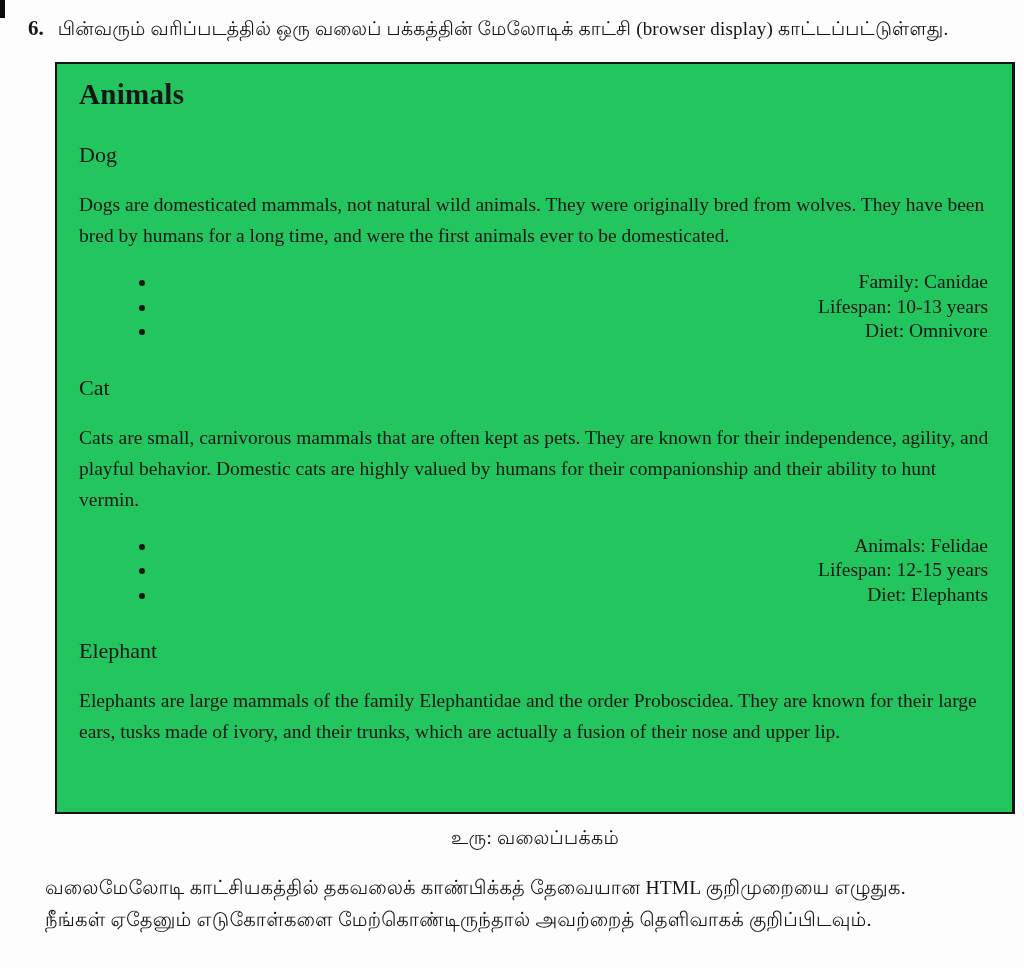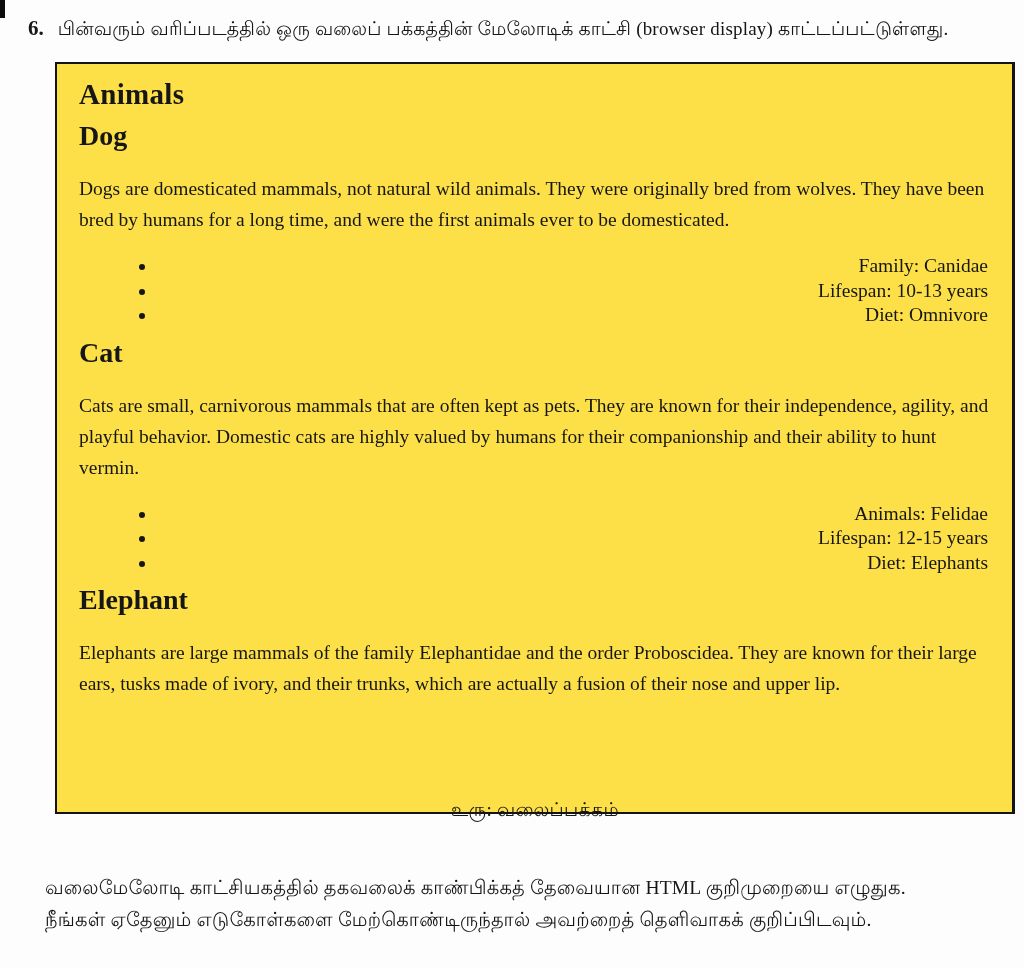--- a/index.html
+++ b/index.html
@@ -47,53 +47,53 @@
   .browser-box {
     position: absolute;
     left: 55px;
     top: 62px;
     width: 960px;
     height: 752px;
     box-sizing: border-box;
     border: 2px solid #141414;
     border-right-width: 3px;
     padding: 6px 24px 0 22px;
-    background: #fde047;
+    background: #22c55e;
   }
   .browser-box h1 {
     font-size: 29px;
     font-weight: bold;
     margin: 8px 0 0 0;
     letter-spacing: 0.3px;
   }
   .browser-box h2 {
-    font-size: 28px;
-    font-weight: bold;
-    margin: 9px 0 0 0;
+    font-size: 22px;
+    font-weight: normal;
+    margin: 31px 0 0 0;
   }
   .browser-box p {
     font-size: 19.5px;
     line-height: 31px;
     margin: 21px 0 0 0;
     width: 916px;
   }
   .browser-box ul {
     margin: 19px 0 0 0;
     padding-left: 78px;
   }
   .browser-box li {
     font-size: 19.5px;
     line-height: 24.5px;
     text-align: right;
   }
   
   .figure-caption {
     position: absolute;
     left: 55px;
-    top: 799px;
+    top: 827px;
     width: 960px;
     text-align: center;
     font-size: 19px;
     letter-spacing: 0.3px;
   }
   
   .instruction {
     position: absolute;
     left: 45px;
     top: 872px;

